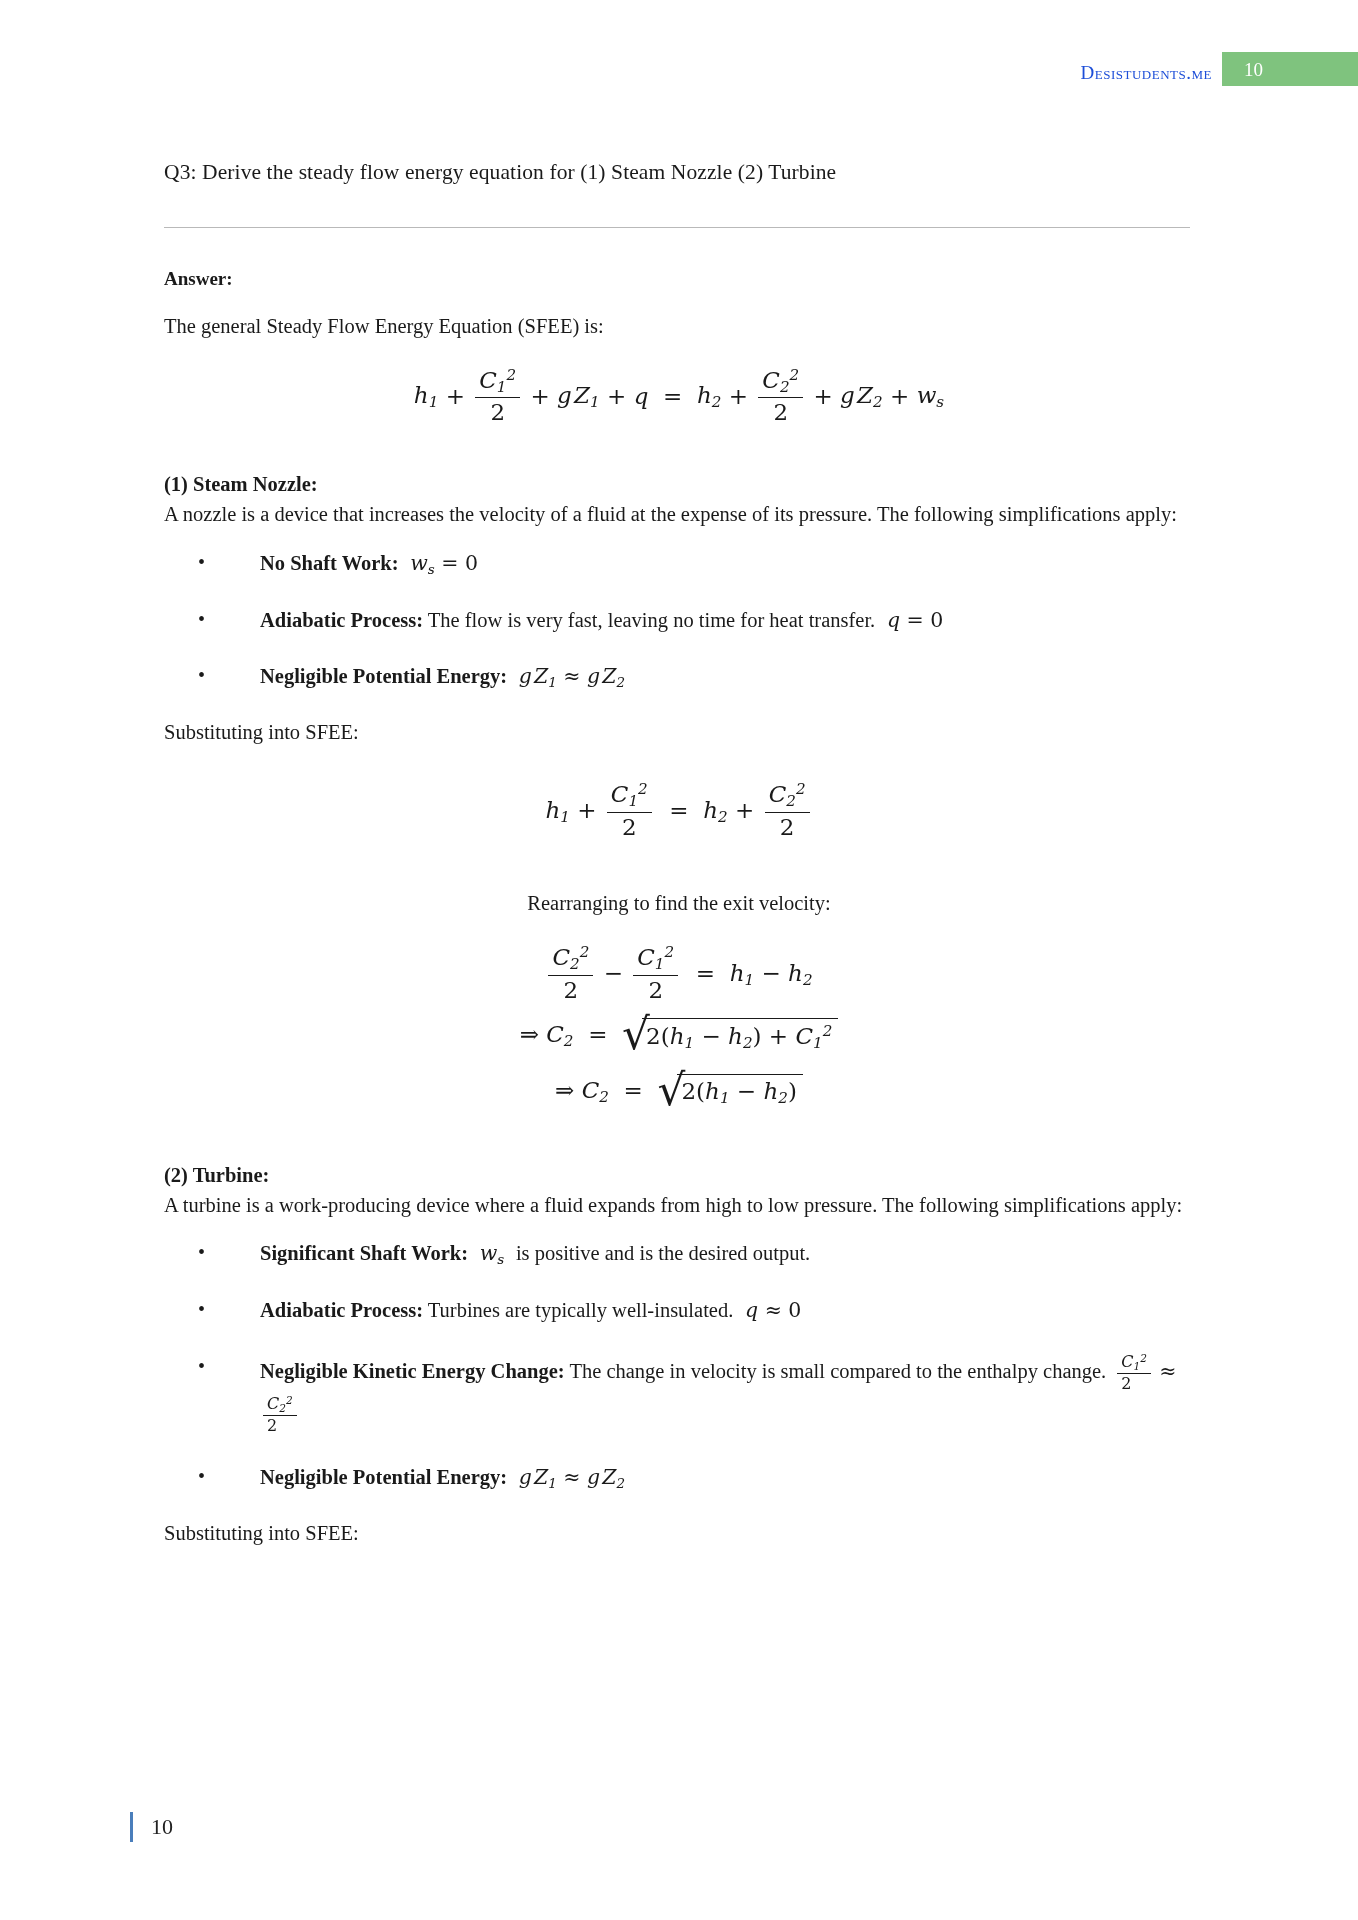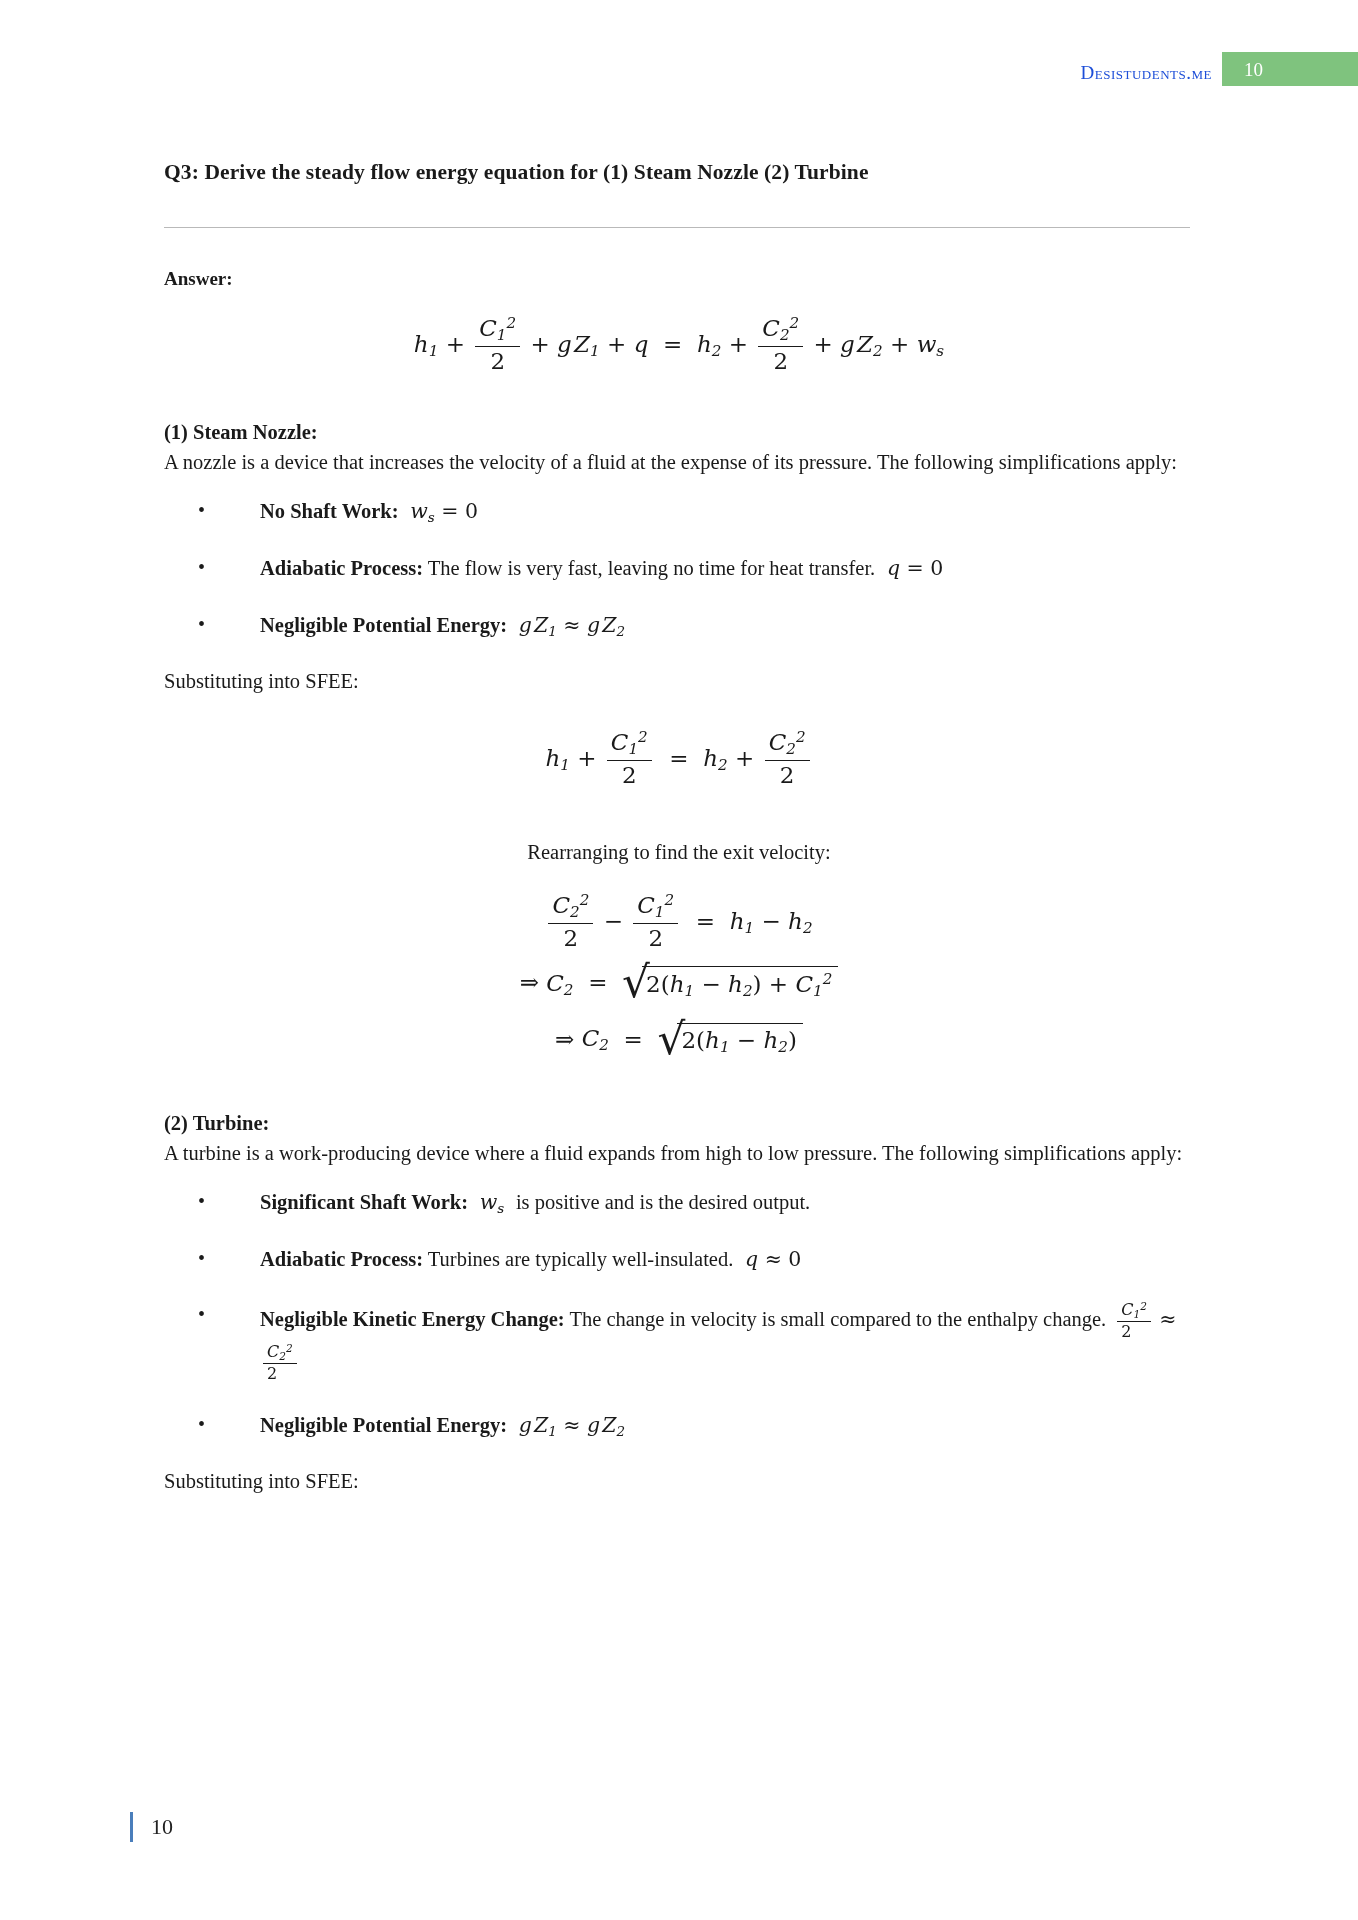--- a/index.html
+++ b/index.html
@@ -55,21 +55,21 @@
   
   .page {
     position: absolute;
     left: 164px;
     top: 0;
     width: 1030px;
   }
 
   .q-title {
     margin-top: 160px;
-    font-weight: bold;
+    font-weight: normal;
     font-size: 21.5px;
     letter-spacing: 0.1px;
   }
 
   .rule {
     margin-top: 42px;
     border-top: 1px solid #b9b9b9;
     width: 1026px;
   }
 
@@ -213,20 +213,21 @@
 </div>
 
 <div class="page">
 
   <div class="q-title">Q3: Derive the steady flow energy equation for (1) Steam Nozzle (2) Turbine</div>
 
   <div class="rule"></div>
 
   <div class="answer-label">Answer:</div>
 
+  <p class="body">The general Steady Flow Energy Equation (SFEE) is:</p>
 
   <div class="eq">
     <span class="mi">h<sub>1</sub></span> +
     <span class="frac"><span class="num"><span class="mi">C<sub>1</sub><sup>2</sup></span></span><span class="den"><span class="mr">2</span></span></span>
     + <span class="mi">g Z<sub>1</sub></span> + <span class="mi">q</span>
     <span class="mr">&nbsp;=&nbsp;</span>
     <span class="mi">h<sub>2</sub></span> +
     <span class="frac"><span class="num"><span class="mi">C<sub>2</sub><sup>2</sup></span></span><span class="den"><span class="mr">2</span></span></span>
     + <span class="mi">g Z<sub>2</sub></span> + <span class="mi">w<sub>s</sub></span>
   </div>

